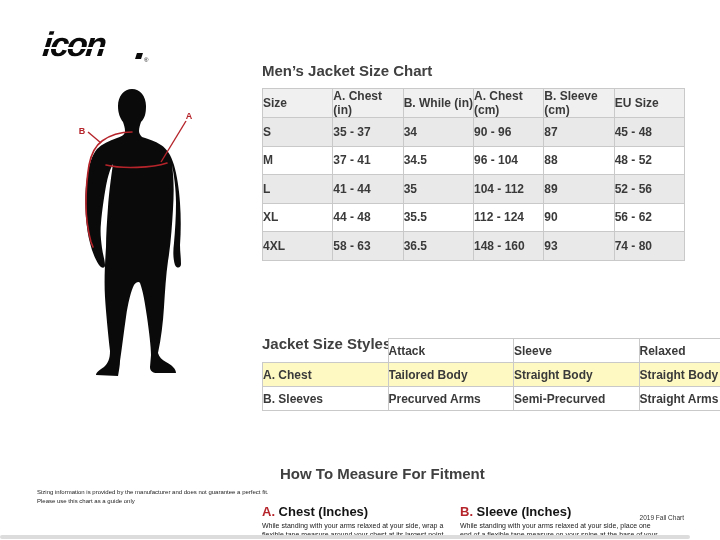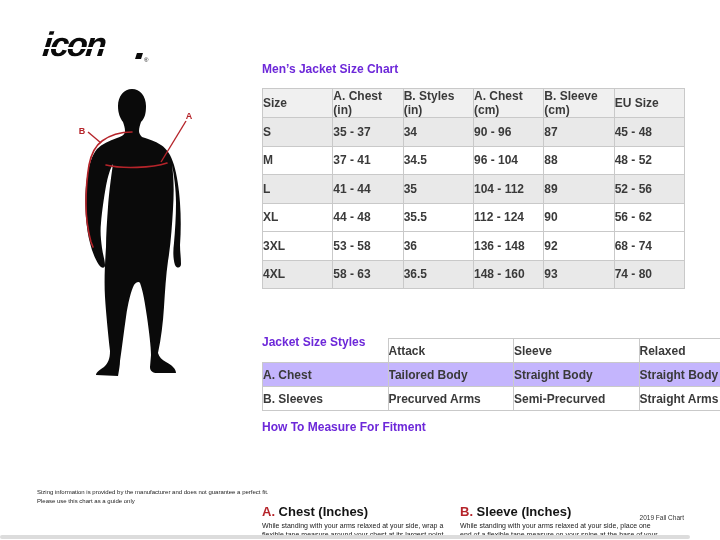--- a/index.html
+++ b/index.html
@@ -13,37 +13,37 @@
                line-height:36px; letter-spacing:-2px; color:#0a0a0a; transform:skewX(-6deg); }
   .logo-dot { position:absolute; left:93px; top:27px; width:6px; height:6px;
               background:#0a0a0a; transform:skewX(-18deg); }
   .logo-slit { position:absolute; left:1px; top:21px; width:92px; height:2px; background:#ffffff; }
   .logo-reg { position:absolute; left:101px; top:31px; font-size:6px; color:#0a0a0a; font-style:normal; }
 
   
   .figure-svg { position:absolute; left:60px; top:85px; width:200px; height:300px; }
 
   
-  .section-title { position:absolute; left:262px; font-size:12px; font-weight:700; color:#6d28d9; }
+  .section-title { position:absolute; left:262px; font-size:15px; font-weight:700; color:#404040; }
   #title-size-chart { top:62px; }
   #title-styles { top:335px; }
-  #title-howto { top:420px; }
+  #title-howto { top:465px;margin-left:18px; }
 
   table { border-collapse:collapse; table-layout:fixed; }
   td, th { border:1px solid #c9c9c9; text-align:left; vertical-align:middle;
            font-size:12px; font-weight:700; color:#3a3a3a; overflow:hidden; }
 
   .size-table { position:absolute; left:262px; top:88px; width:423px; }
   .size-table th { height:29px; background:#f0f0f0; }
   .size-table td { height:28.5px; background:#ffffff; }
   .size-table tr.stripe td { background:#e9e9e9; }
 
   .styles-table { position:absolute; left:262px; top:338px; width:503px;border-radius:32px; }
   .styles-table td, .styles-table th { height:24px; background:#ffffff; }
-  .styles-table tr.stripe td { background:#c4b5fd;margin-top:24px; }
+  .styles-table tr.stripe td { background:#fef9c3;margin-top:24px; }
   .styles-table .blank { border:none; background:transparent; }
 
   .howto-col { position:absolute; top:462px; }
   #howto-chest { left:262px; width:196px; }
   #howto-sleeve { left:460px; width:202px; }
   .howto-label { font-size:13px; font-weight:700; color:#141414;margin-top:42px; }
   .howto-label .prefix { color:#b5242a; }
   .howto-text { margin-top:2px; font-size:7px; line-height:1.34; color:#202020; }
 
   .footnote { position:absolute; left:37px; top:488px; width:260px;
@@ -95,21 +95,21 @@
     <text x="129" y="34" font-size="9" font-weight="bold" fill="#b5242a" text-anchor="middle">A</text>
   </svg>
 
   <div class="section-title" id="title-size-chart">Men’s Jacket Size Chart</div>
 
   <table class="size-table">
     <thead>
       <tr>
         <th>Size</th>
         <th>A. Chest (in)</th>
-        <th>B. Styles (in)</th>
+        <th>B. While (in)</th>
         <th>A. Chest (cm)</th>
         <th>B. Sleeve (cm)</th>
         <th>EU Size</th>
       </tr>
     </thead>
     <tbody>
       <tr class="stripe">
         <td>S</td>
         <td>35 - 37</td>
         <td>34</td>
@@ -134,28 +134,20 @@
         <td>52 - 56</td>
       </tr>
       <tr>
         <td>XL</td>
         <td>44 - 48</td>
         <td>35.5</td>
         <td>112 - 124</td>
         <td>90</td>
         <td>56 - 62</td>
       </tr>
-      <tr>
-        <td>3XL</td>
-        <td>53 - 58</td>
-        <td>36</td>
-        <td>136 - 148</td>
-        <td>92</td>
-        <td>68 - 74</td>
-      </tr>
       <tr class="stripe">
         <td>4XL</td>
         <td>58 - 63</td>
         <td>36.5</td>
         <td>148 - 160</td>
         <td>93</td>
         <td>74 - 80</td>
       </tr>
     </tbody>
   </table>

